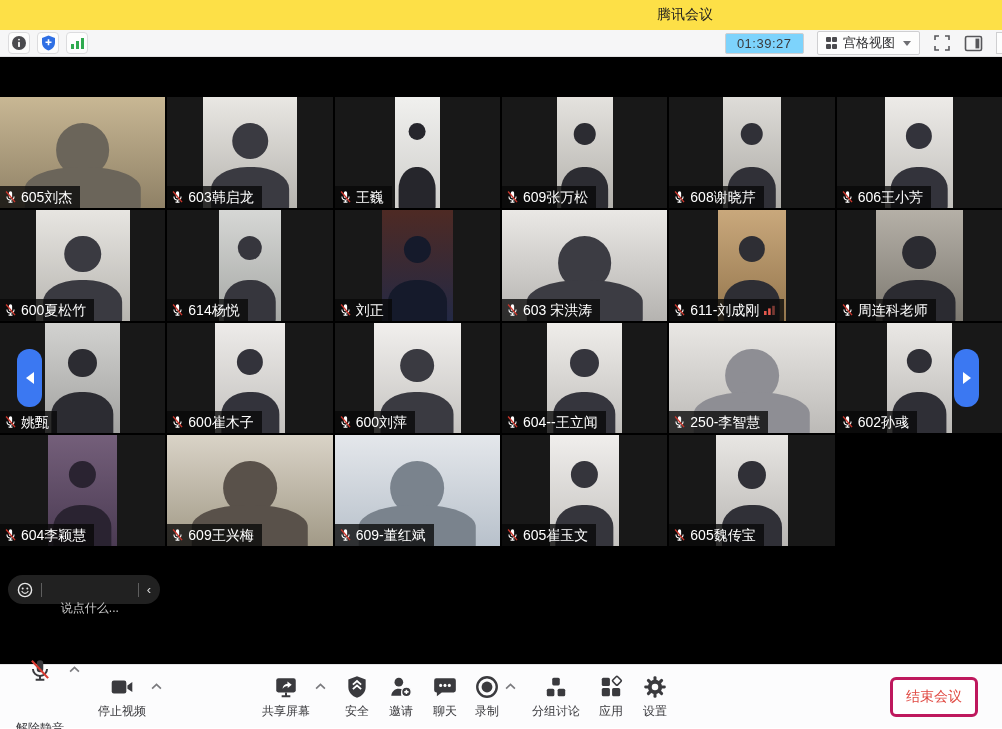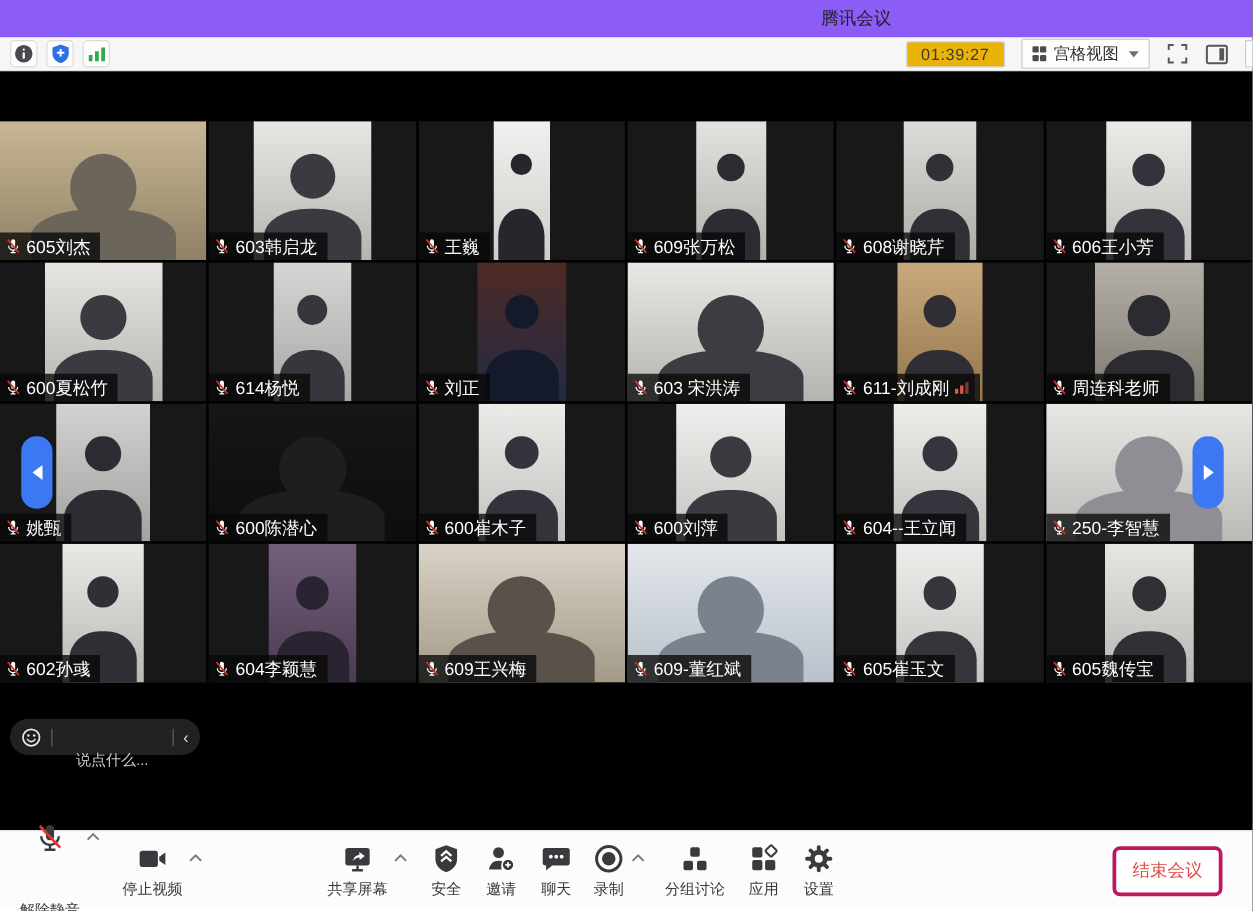--- a/index.html
+++ b/index.html
@@ -1,28 +1,28 @@
 <!DOCTYPE html>
 <html><head>
 <meta charset="utf-8">
 <style>
   html,body{margin:0;padding:0;background:#000;}
   body{width:1002px;height:729px;overflow:hidden;font-family:"Liberation Sans","DejaVu Sans",sans-serif;-webkit-font-smoothing:antialiased;}
   .window{position:relative;width:1002px;height:729px;background:#fff;overflow:hidden;}
 
   
-  .titlebar{position:relative;height:30px;background:#8b5cf6;font-family:Liberation Serif, serif;}
+  .titlebar{position:relative;height:30px;background:#fde047;font-family:Liberation Serif, serif;}
   .title{position:absolute;left:685px;top:50%;transform:translate(-50%,-50%);font-size:14px;color:#1f1f1f;white-space:nowrap;}
 
   
   .toolbar{position:relative;height:27px;background:#f6f6f7;border-bottom:1px solid #e2e2e3;display:flex;align-items:center;padding:0 8px;box-sizing:border-box;}
   .tb-left{display:flex;align-items:center;gap:7px;}
   .tb-chip{width:22px;height:22px;border:1px solid #dcdcde;border-radius:4px;background:#fdfdfd;display:flex;align-items:center;justify-content:center;box-sizing:border-box;cursor:pointer;}
   .tb-right{margin-left:auto;display:flex;align-items:center;gap:13px;}
-  .timer-box{border:1px solid #cfcfd1;background:#eab308;border-radius:2px;padding:2px 11px;font-size:13px;color:#3a3a3c;letter-spacing:.5px;}
+  .timer-box{border:1px solid #cfcfd1;background:#7dd3fc;border-radius:2px;padding:2px 11px;font-size:13px;color:#3a3a3c;letter-spacing:.5px;}
   .view-btn{border:1px solid #cfcfd1;background:#fdfdfd;border-radius:2px;display:flex;align-items:center;gap:6px;padding:2px 8px;cursor:pointer;}
   .view-btn .vb-label{font-size:13px;color:#2e2e30;}
   .grid-glyph{display:grid;grid-template-columns:5px 5px;grid-template-rows:5px 5px;gap:1.5px;}
   .grid-glyph i{background:#4b4b4f;border-radius:1px;}
   .dd-caret{width:0;height:0;border-left:4px solid transparent;border-right:4px solid transparent;border-top:5px solid #6f6f73;margin-left:2px;}
   .edge-sliver{width:10px;height:20px;border:1px solid #cfcfd1;background:#fdfdfd;margin-right:-14px;}
 
   
   .stage{position:relative;height:607px;background:#000;overflow:hidden;}
   .vgrid{position:absolute;top:40px;left:0;width:1002px;height:562px;display:grid;grid-template-columns:repeat(6,1fr);grid-template-rows:repeat(5,1fr);gap:2px;background:#000;}
@@ -322,35 +322,20 @@
         <rect x="6" y="1.5" width="4" height="8.5" rx="2" fill="#fff"></rect>
         <path d="M3.6 8a4.4 4.4 0 0 0 8.8 0" stroke="#fff" stroke-width="1.3" fill="none"></path>
         <path d="M8 12.4v2.2M5.6 14.8h4.8" stroke="#fff" stroke-width="1.3"></path>
         <path d="M2.6 1.8l11 13" stroke="#c9362c" stroke-width="1.7"></path>
       </svg>
       <span class="pname">姚甄</span>
 
     </div>
   </div>
 
-  <div class="tile">
-    <div class="video" style="width: 100%; background: linear-gradient(rgb(22, 22, 22), rgb(13, 13, 13)); --fg: #1e1e1e;">
-      <div class="silhouette"></div>
-    </div>
-    <div class="name-tag">
-      <svg class="mic-muted" width="13" height="14" viewBox="0 0 16 17">
-        <rect x="6" y="1.5" width="4" height="8.5" rx="2" fill="#fff"></rect>
-        <path d="M3.6 8a4.4 4.4 0 0 0 8.8 0" stroke="#fff" stroke-width="1.3" fill="none"></path>
-        <path d="M8 12.4v2.2M5.6 14.8h4.8" stroke="#fff" stroke-width="1.3"></path>
-        <path d="M2.6 1.8l11 13" stroke="#c9362c" stroke-width="1.7"></path>
-      </svg>
-      <span class="pname">600陈潜心</span>
-
-    </div>
-  </div>
 
 
   <div class="tile">
     <div class="video" style="width: 42%; background: linear-gradient(rgb(237, 235, 233), rgb(195, 193, 190)); --fg: #33333b;">
       <div class="silhouette"></div>
     </div>
     <div class="name-tag">
       <svg class="mic-muted" width="13" height="14" viewBox="0 0 16 17">
         <rect x="6" y="1.5" width="4" height="8.5" rx="2" fill="#fff"></rect>
         <path d="M3.6 8a4.4 4.4 0 0 0 8.8 0" stroke="#fff" stroke-width="1.3" fill="none"></path>

